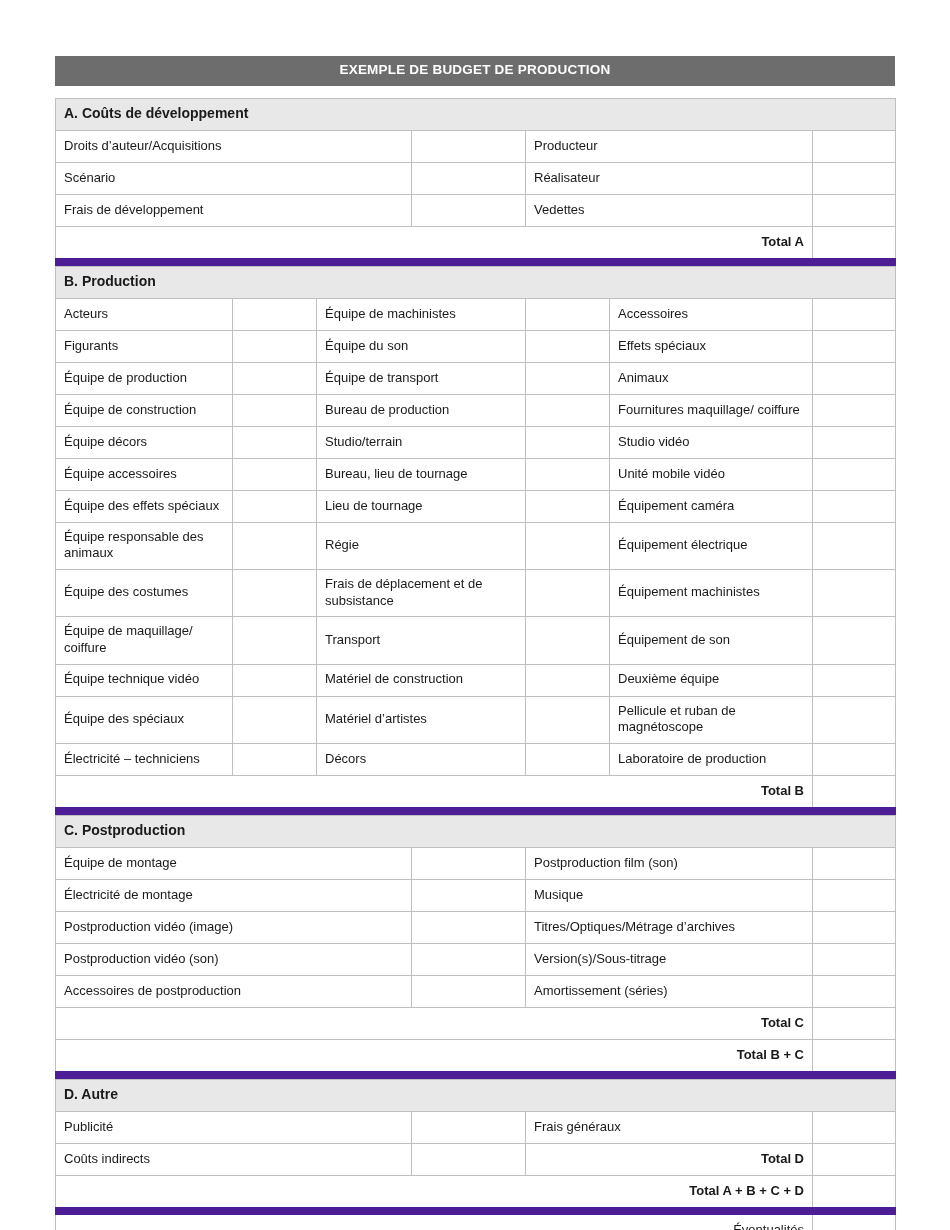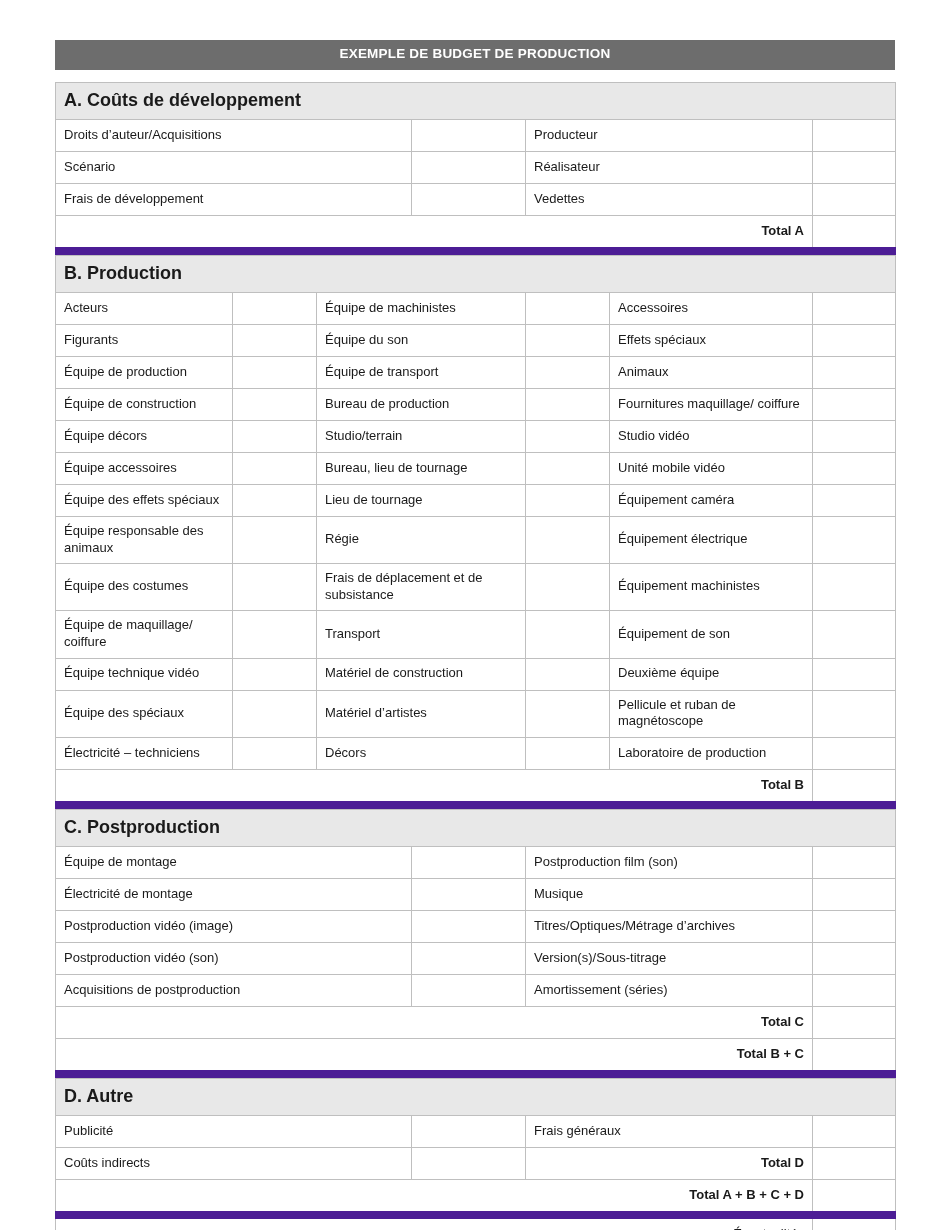--- a/index.html
+++ b/index.html
@@ -14,21 +14,21 @@
     font-family: "Liberation Sans", sans-serif;
     color: #1a1a1a;
     -webkit-font-smoothing: antialiased;
   }
 
   .page {
     position: relative;
     width: 950px;
     height: 1230px;
     box-sizing: border-box;
-    padding: 40px 55px 0 55px;
+    padding: 56px 55px 0 55px;
   }
 
   
   .title-bar {
     background: #6d6d6d;
     color: #ffffff;
     font-size: 13.5px;
     font-weight: bold;
     letter-spacing: 0.2px;
     text-align: center;
@@ -52,21 +52,21 @@
     vertical-align: middle;
     line-height: 1.28;
     height: 18px;
     word-wrap: break-word;
   }
 
   
   td.section-band {
     background: #e8e8e8;
     font-weight: bold;
-    font-size: 18px;
+    font-size: 14px;
     border-left: 2px solid #2b2b2b;
     border-right: 2px solid #2b2b2b;
     border-top: 2px solid #2b2b2b;
     border-bottom: 1px solid #bfbfbf;
     padding: 6px 8px 7px 9px;
   }
 
   
   td.edge-left   { border-left: 2px solid #2b2b2b; }
   td.edge-right  { border-right: 2px solid #2b2b2b; }
@@ -286,21 +286,21 @@
         <td colspan="2">Titres/Optiques/Métrage d’archives</td>
         <td class="value-cell edge-right"></td>
       </tr>
       <tr>
         <td class="edge-left" colspan="3">Postproduction vidéo (son)</td>
         <td class="value-cell"></td>
         <td colspan="2">Version(s)/Sous-titrage</td>
         <td class="value-cell edge-right"></td>
       </tr>
       <tr>
-        <td class="edge-left" colspan="3">Acquisitions de postproduction</td>
+        <td class="edge-left" colspan="3">Accessoires de postproduction</td>
         <td class="value-cell"></td>
         <td colspan="2">Amortissement (séries)</td>
         <td class="value-cell edge-right"></td>
       </tr>
 
       <tr>
         <td class="total-label edge-left" colspan="6">Total C</td>
         <td class="value-cell edge-right"></td>
       </tr>
       <tr class="section-last">

